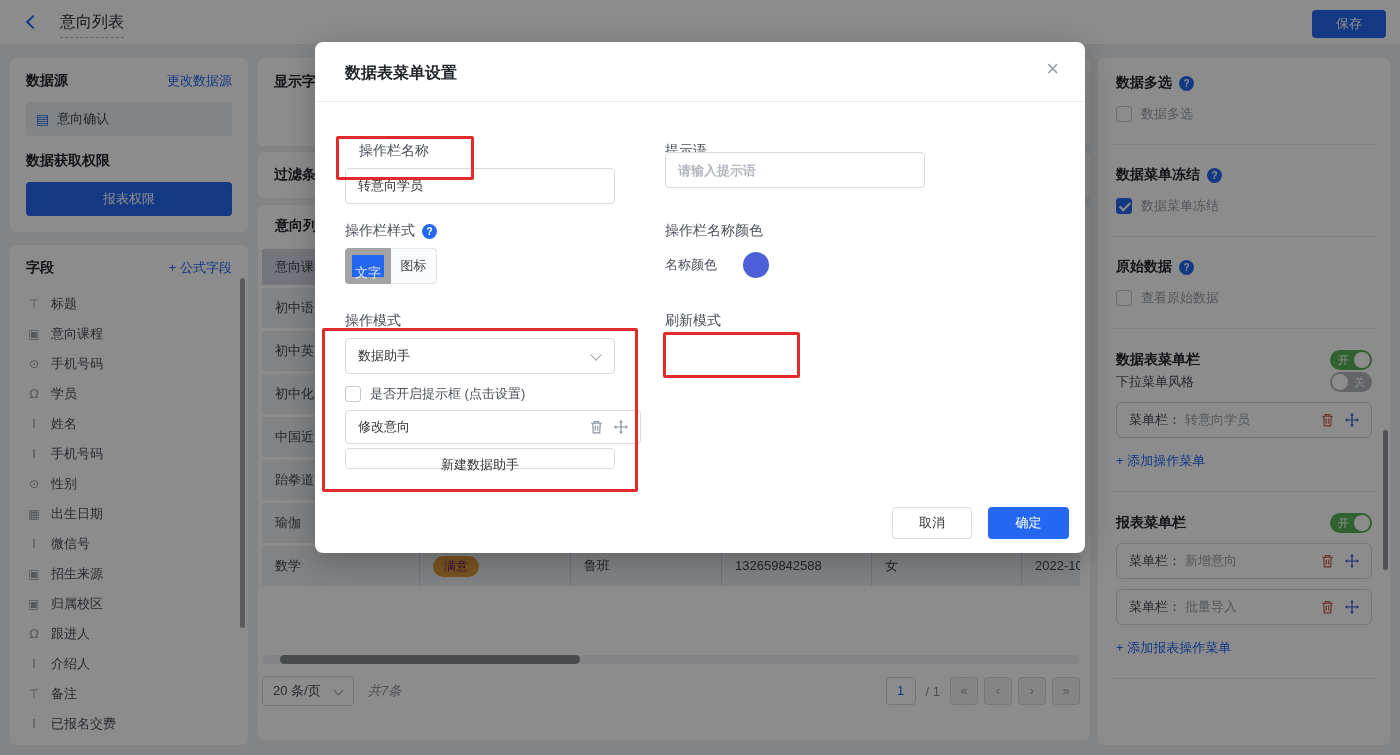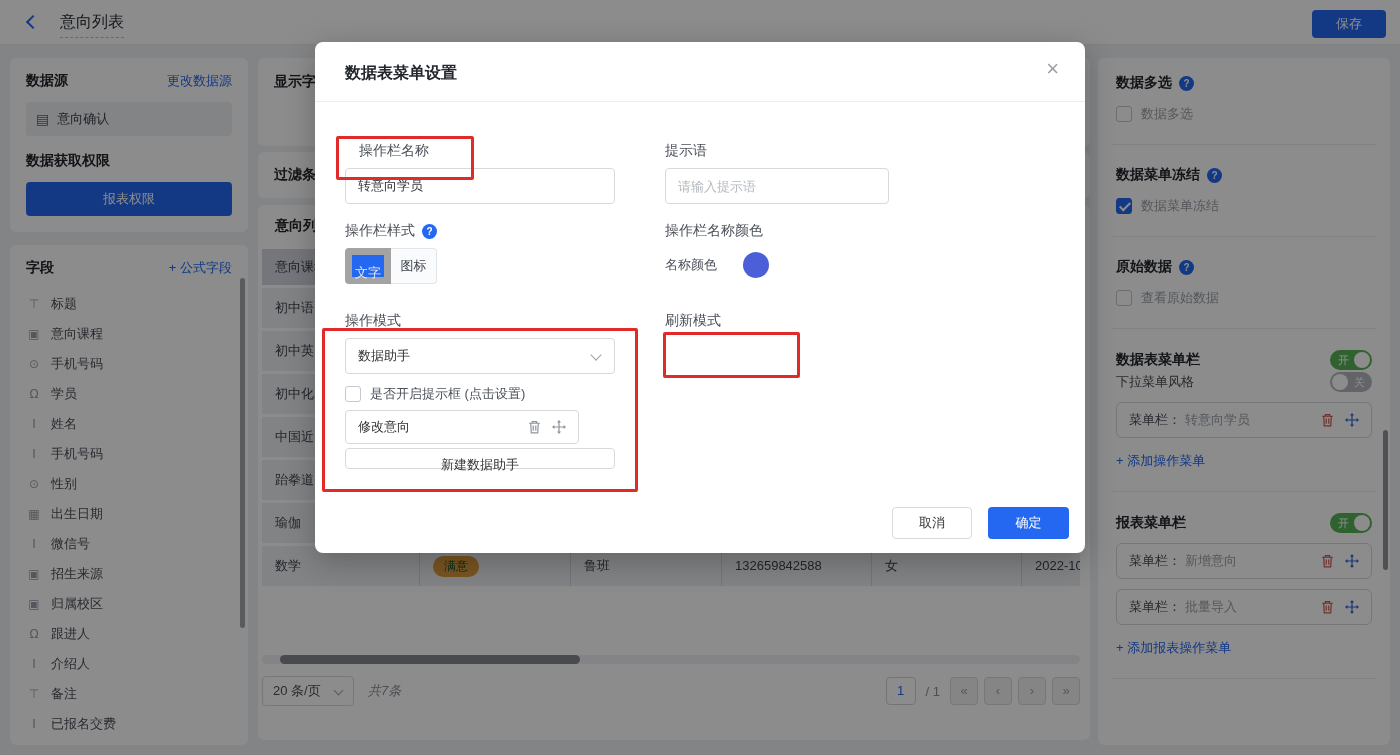--- a/index.html
+++ b/index.html
@@ -40,21 +40,21 @@
 
 .tbl { position:absolute; left:4px; top:44px; width:818px; }
 .trow, .thead { display:flex; height:40px; margin-bottom:3px; }
 .thead { background:#d5d7e1; height:36px; }
 .trow { background:#edeff3; }
 .tcell { height:100%; border-right:1px solid #d2d5de; padding:0 13px; font-size:13px; color:#3f444d; line-height:40px; white-space:nowrap; overflow:hidden; flex:none; }
 .thead .tcell { line-height:36px; color:#3a3e47; border-right:1px solid #c6c8d4; }
 .tcell:nth-child(1){ width:158px; } .tcell:nth-child(2){ width:151px; }
 .tcell:nth-child(3){ width:151px; } .tcell:nth-child(4){ width:150px; }
 .tcell:nth-child(5){ width:150px; } .tcell:nth-child(6){ flex:1; border-right:none; }
-.badge { display:inline-block; margin-top:9px; padding:0 11px; height:21px; line-height:21px; border-radius:11px; background:#dd9a3c; color:#14532d; font-size:12px; }
+.badge { display:inline-block; margin-top:9px; padding:0 11px; height:21px; line-height:21px; border-radius:11px; background:#dd9a3c; color:#701a75; font-size:12px; }
 
 .hscroll-track { position:absolute; left:4px; top:450px; width:818px; height:9px; border-radius:5px; background:#f0f1f4; }
 .hscroll-thumb { position:absolute; left:18px; top:0; width:300px; height:9px; border-radius:5px; background:#84878d; }
 
 .pgbar { position:absolute; left:4px; right:10px; top:470px; height:32px; display:flex; align-items:center; }
 .psel { position:relative; width:92px; height:30px; border:1px solid #d6d9de; border-radius:4px; font-size:13px; color:#4a4f58; line-height:28px; padding:0 10px; background:#fff; cursor:pointer; }
 .psel::after { content:""; position:absolute; right:11px; top:10px; width:6px; height:6px; border-right:1.5px solid #9aa0a8; border-bottom:1.5px solid #9aa0a8; transform:rotate(45deg); }
 .ptotal { margin-left:14px; font-size:13px; color:#8a8f99;font-style:italic; }
 .pright { margin-left:auto; display:flex; align-items:center; gap:6px; }
 .pagebox { width:30px; height:28px; border:1px solid #cfd3da; border-radius:4px; text-align:center; line-height:26px; font-size:13px; color:#2468f2; background:#fff; }
@@ -423,21 +423,21 @@
   <div class="modal">
     <div class="m-head">
       <span class="m-title">数据表菜单设置</span>
       <span class="m-close">×</span>
     </div>
 
     <div class="m-label" style="left:44px; top:100px;">操作栏名称</div>
     <input class="m-input" style="left: 30px; top: 126px; width: 270px;" value="转意向学员">
 
     <div class="m-label" style="left:350px; top:100px;">提示语</div>
-    <input class="m-input" style="left: 350px; top: 126px; width: 224px;" placeholder="请输入提示语">
+    <input class="m-input" style="left: 350px; top: 110px; width: 260px; font-weight: bold;" placeholder="请输入提示语">
 
     <div class="m-label" style="left:30px; top:180px;">
       <span>操作栏样式</span>
       <span class="qi">?</span>
     </div>
     <div class="seg" style="left:30px; top:206px;">
       <span class="on">文字</span>
       <span class="off">图标</span>
     </div>
 
@@ -448,21 +448,21 @@
     </div>
 
     <div class="m-label" style="left:30px; top:270px;">操作模式</div>
     <div class="sel" style="left:30px; top:296px; width:270px;">数据助手</div>
 
     <div class="m-cb" style="left:30px; top:343px;">
       <span class="cb"></span>
       <span>是否开启提示框 (点击设置)</span>
     </div>
 
-    <div class="a-item" style="left:30px; top:368px; width:234px;">
+    <div class="a-item" style="left:30px; top:368px; width:296px;">
       <span>修改意向</span>
       <span class="micons">
         <span class="ic-trash">
             <svg width="13" height="14" viewBox="0 0 12 13">
               <path d="M1 3h10M4 3V1.5h4V3M2.5 3l.5 9h6l.5-9M4.8 5.2v4.8M7.2 5.2v4.8" stroke="currentColor" fill="none" stroke-width="1.1"></path>
             </svg>
           </span>
         <span class="ic-move">
             <svg width="14" height="14" viewBox="0 0 14 14">
               <path d="M7 2v10M2 7h10" stroke="currentColor" stroke-width="1.2"></path>

